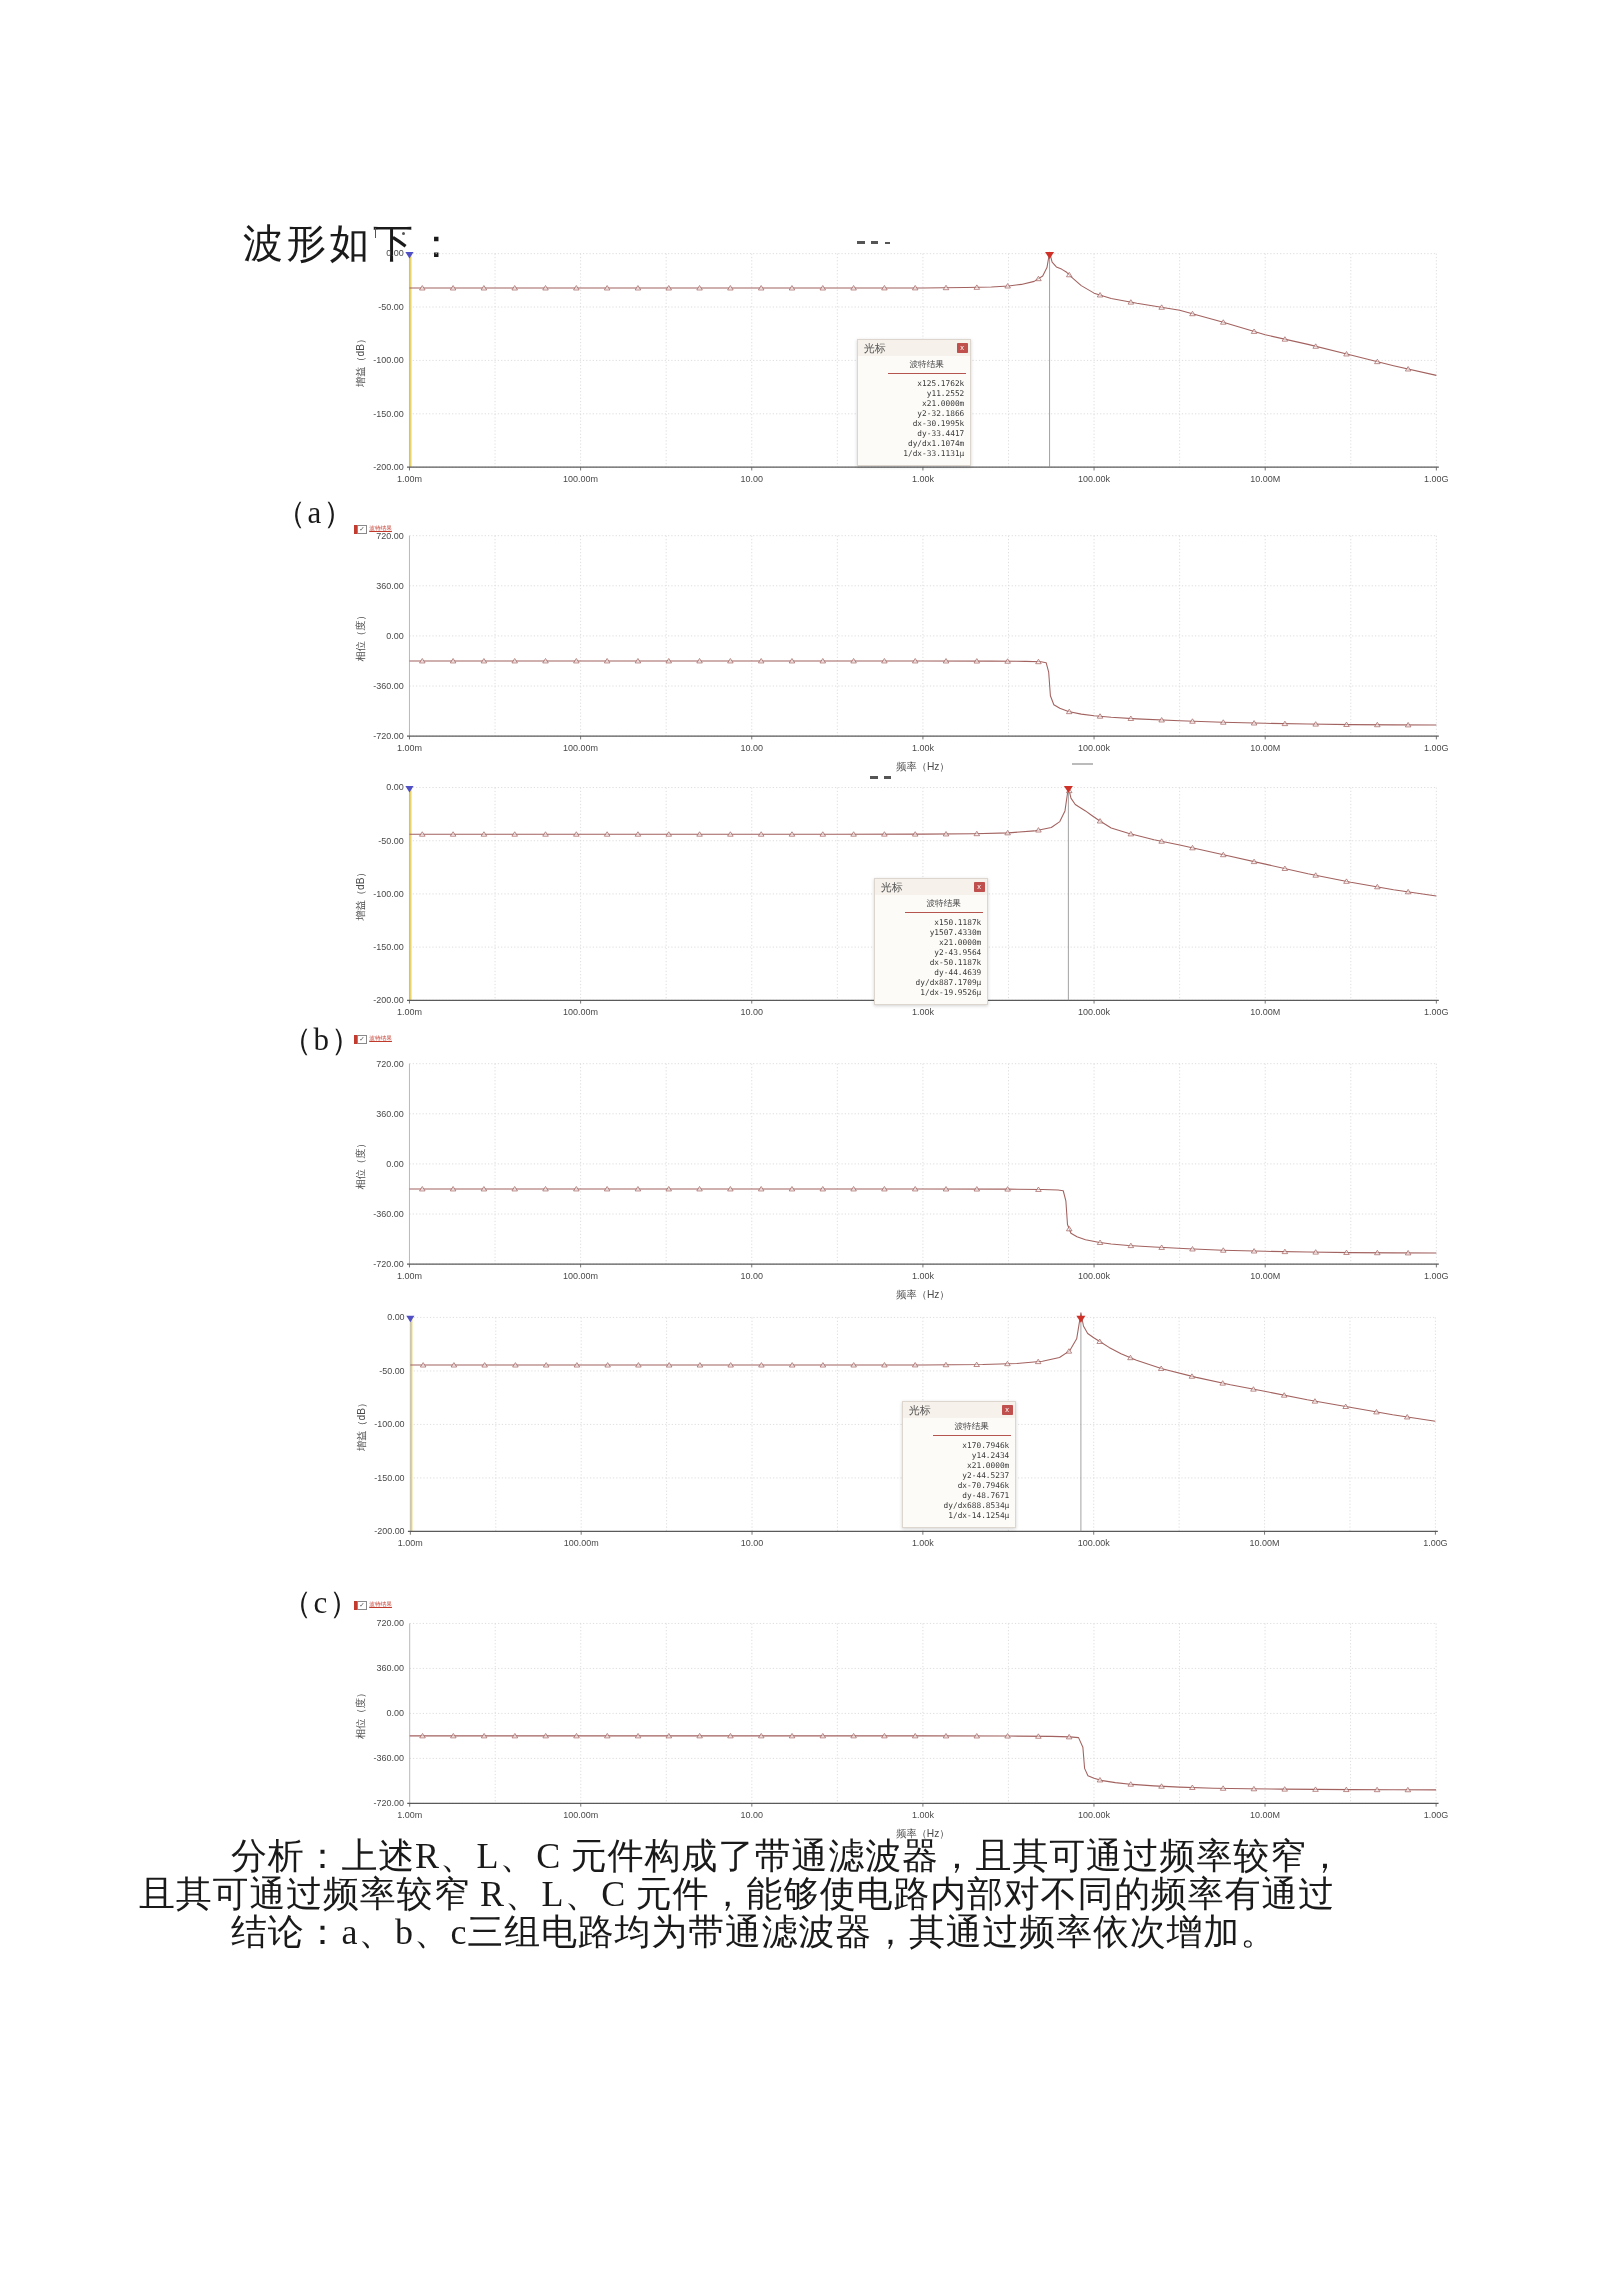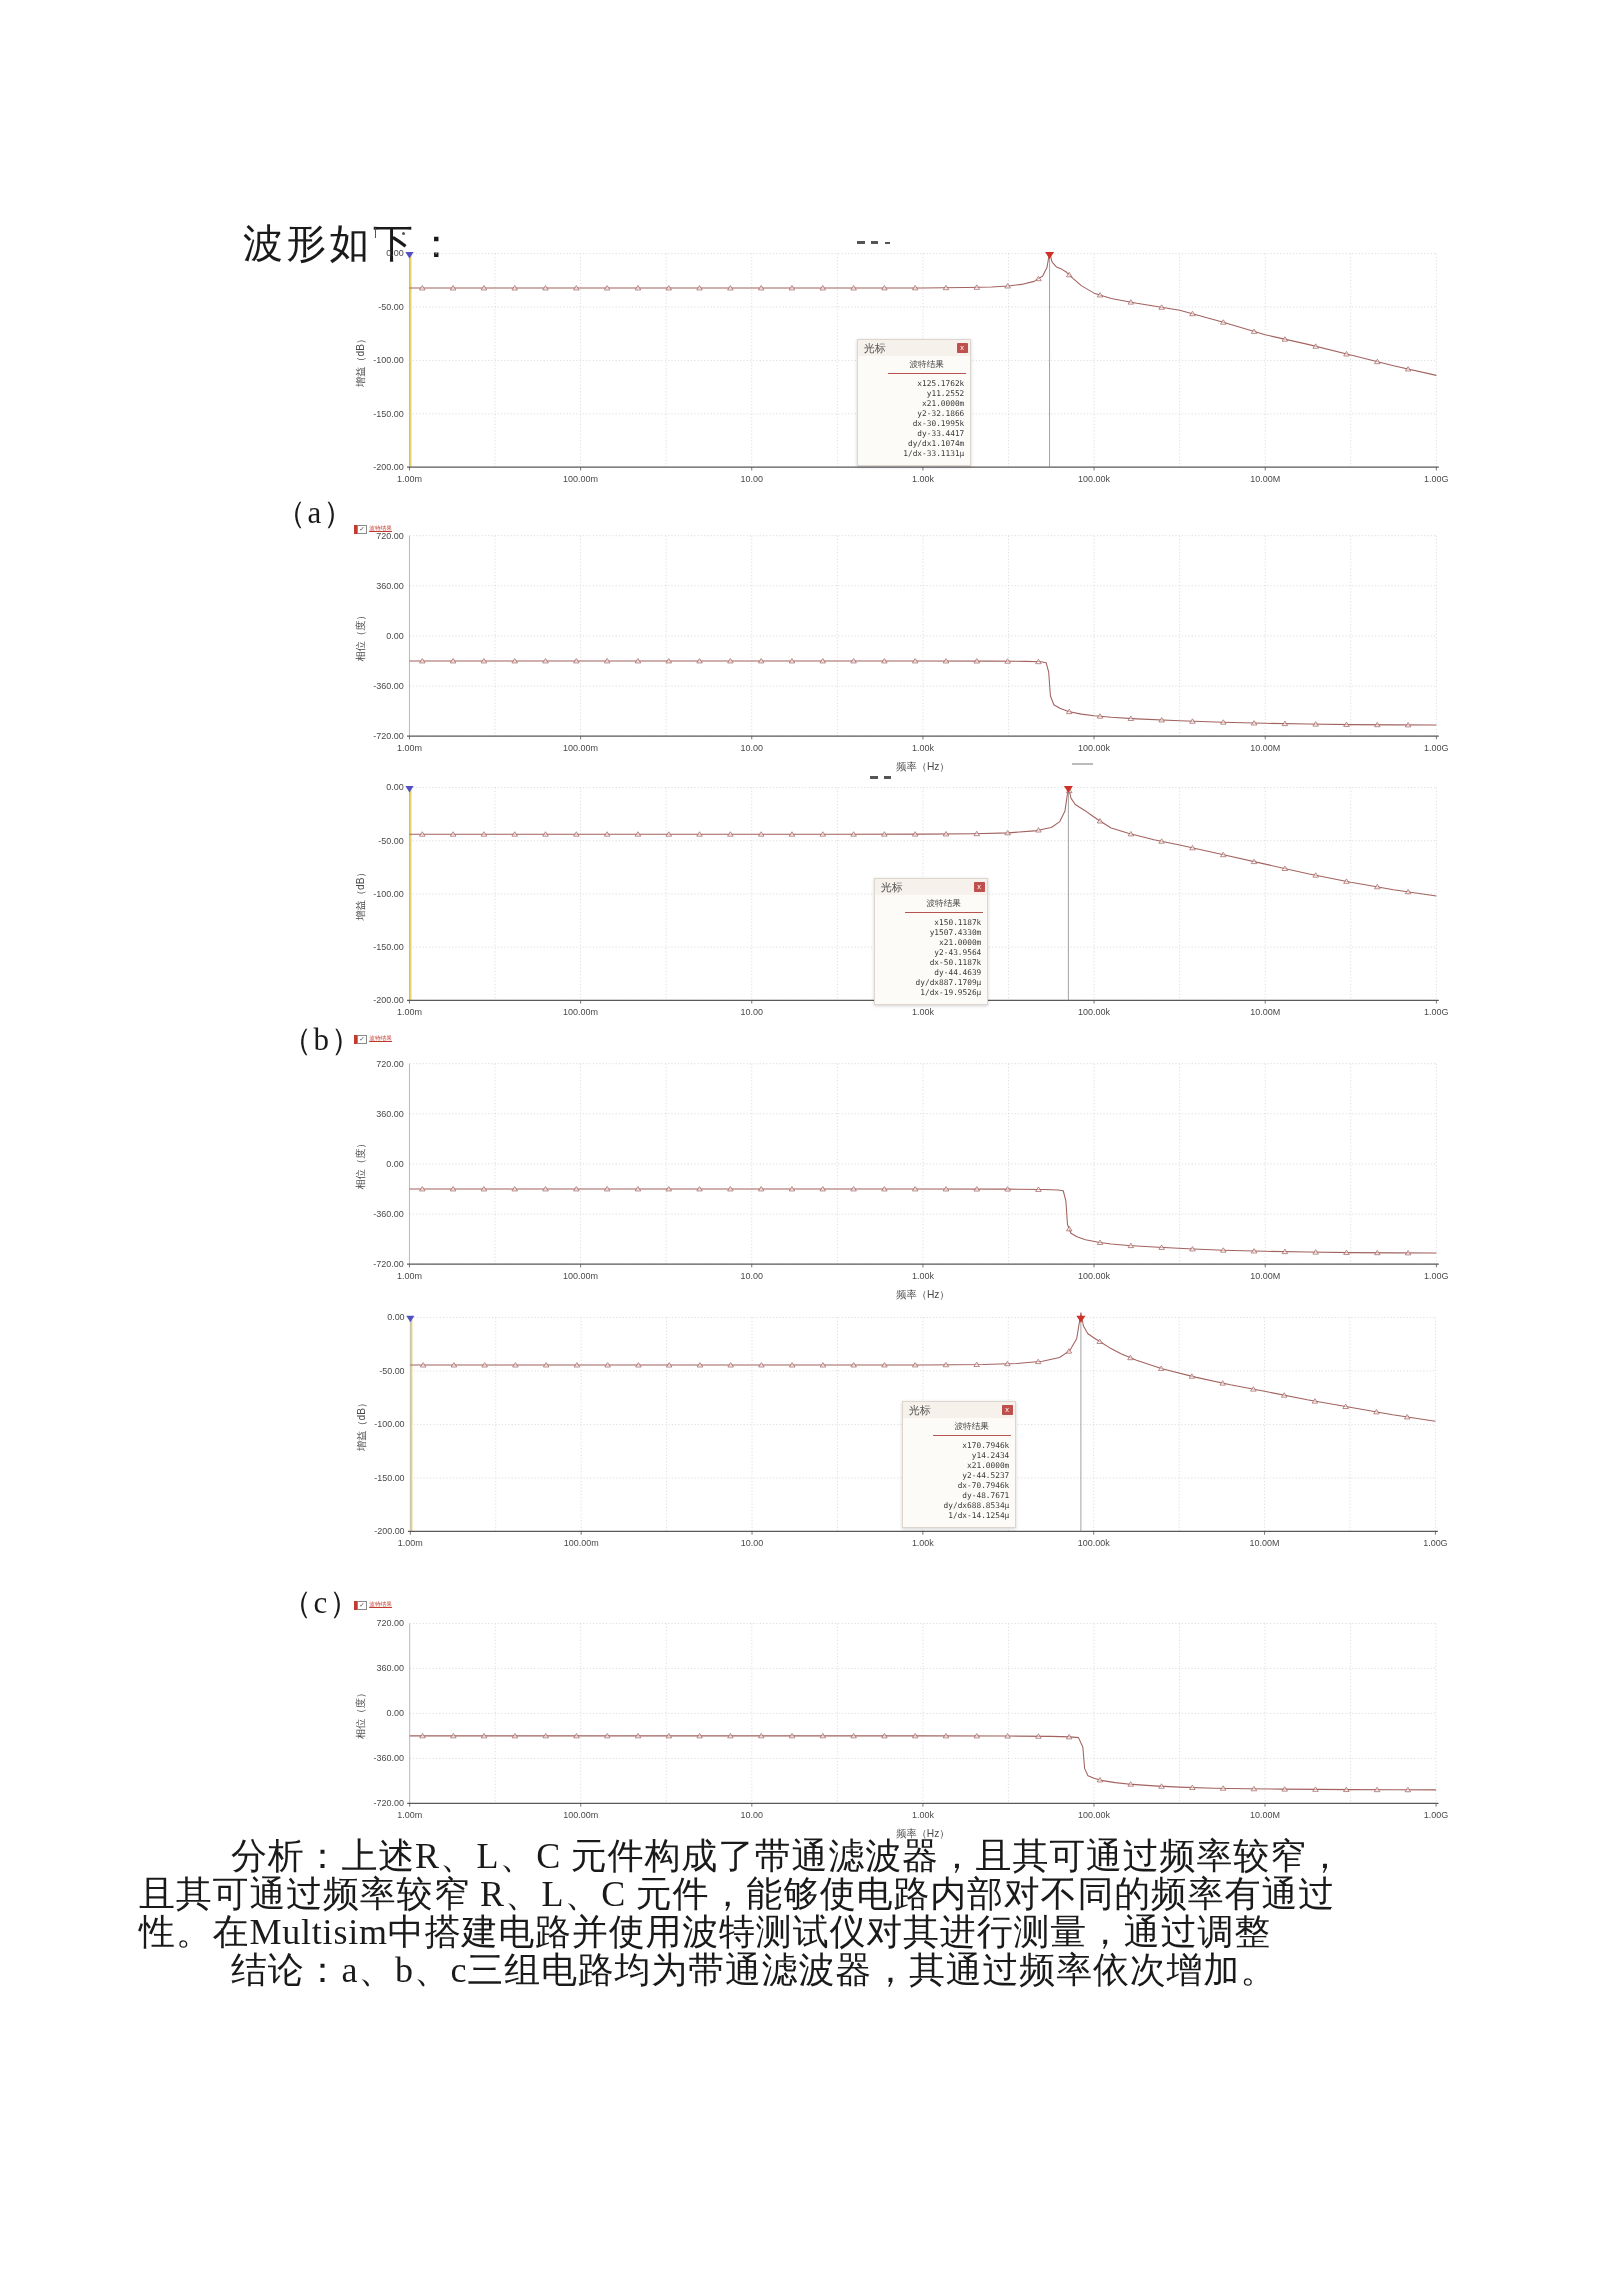--- a/index.html
+++ b/index.html
@@ -667,17 +667,16 @@
           <div class="cp-row">
             <span>1/dx</span>
             <span>-14.1254µ</span>
           </div>
         </div>
       </div>
     </div>
   <div class="analysis" id="analysis-root">
       <div class="line indent">分析：上述R、L、C 元件构成了带通滤波器，且其可通过频率较窄，</div>
       <div class="line">且其可通过频率较窄 R、L、C 元件，能够使电路内部对不同的频率有通过</div>
-      <div class="line">性。在Multisim中搭建电路并使用波特测试仪对其进行测量，通过调整</div>
       <div class="line indent">结论：a、b、c三组电路均为带通滤波器，其通过频率依次增加。</div>
     </div>
 </div>
 
 
 </body></html>

